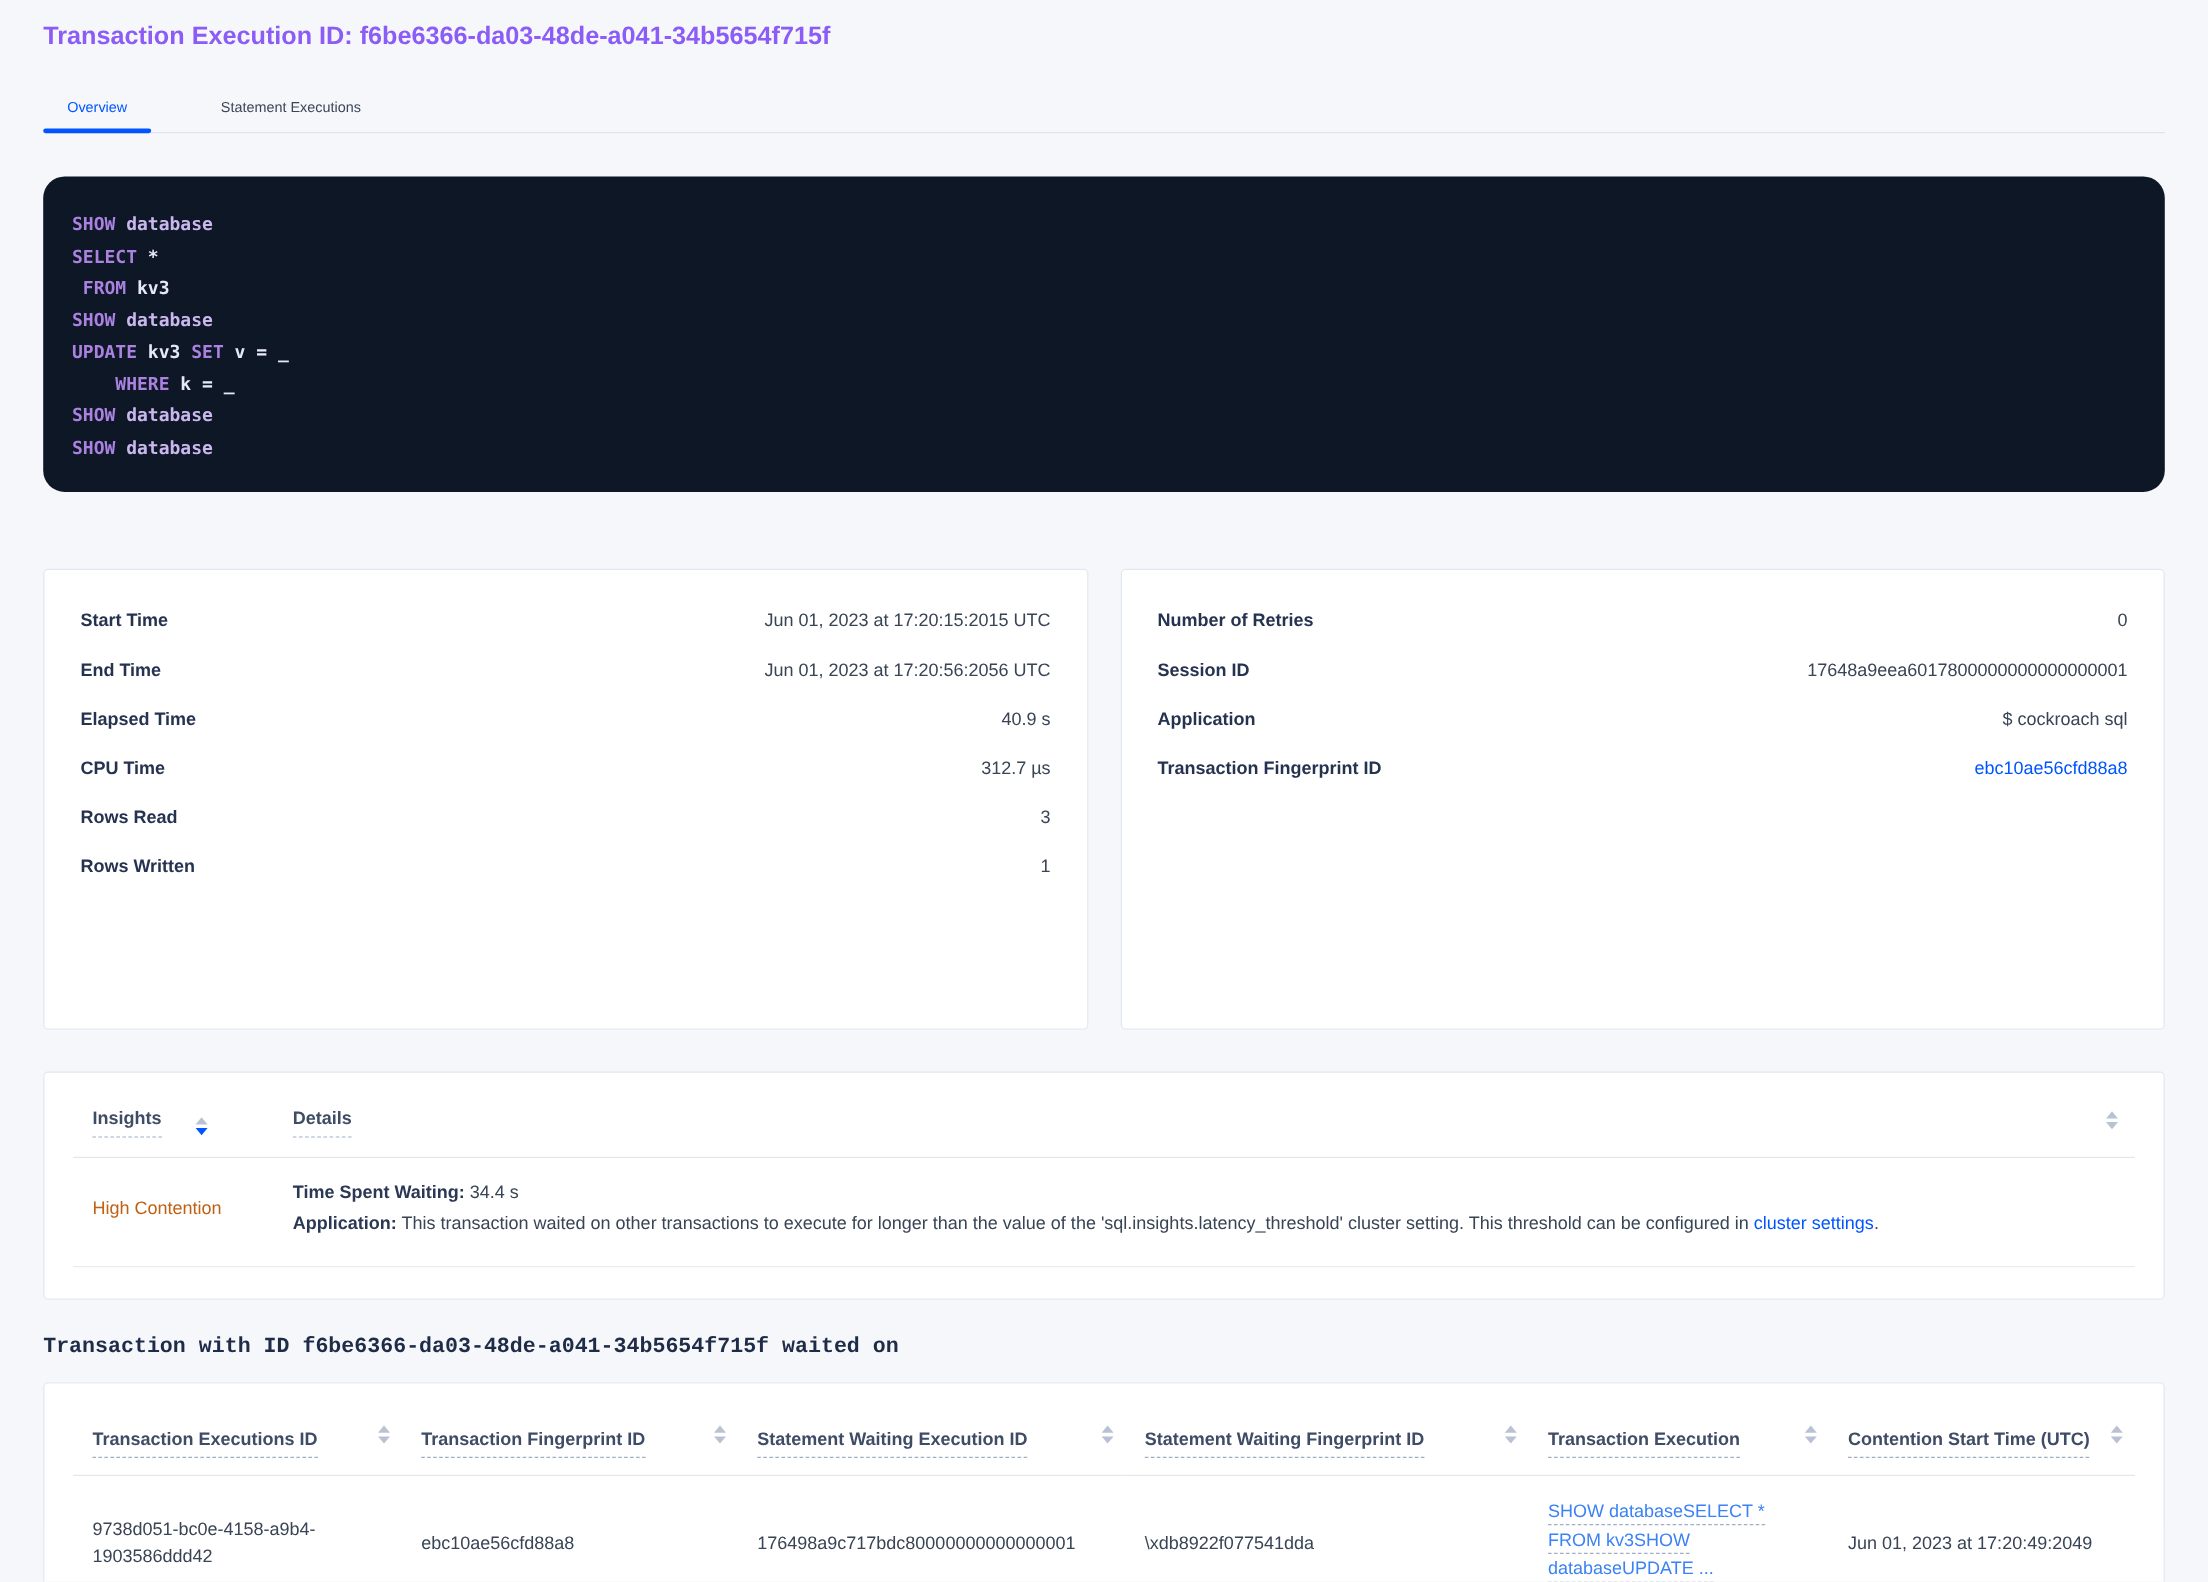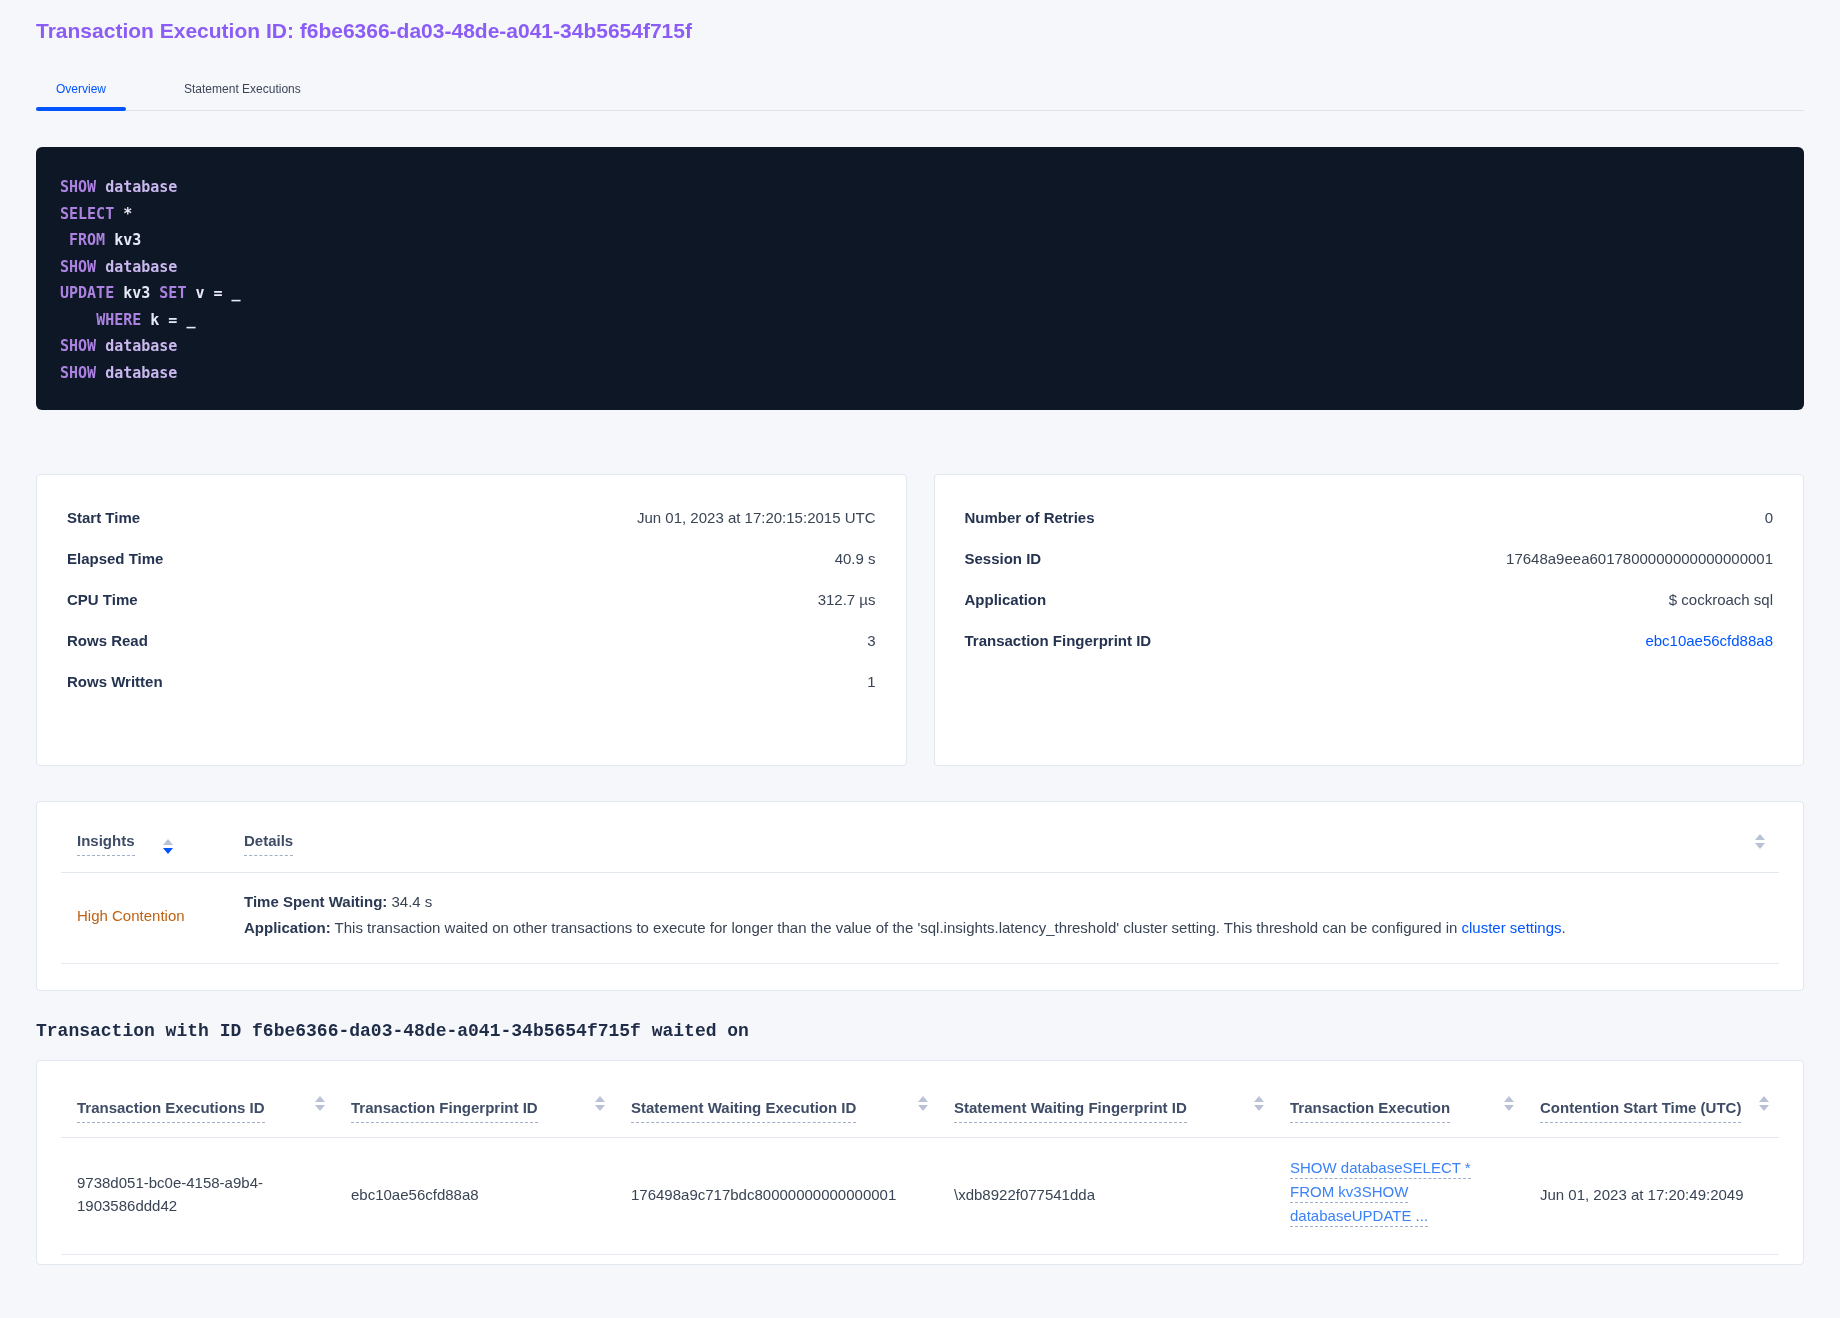--- a/index.html
+++ b/index.html
@@ -30,41 +30,41 @@
   .tab.active{color:#0055ff;}
   .tab.active::after{
     content:"";position:absolute;left:0;right:0;bottom:-1px;height:4px;
     background:#0055ff;border-radius:2px;
   }
 
   
   .sql-box{
     margin-top:36px;
     background:#0e1726;
-    border-radius:6px;
+    border-radius:18px;
     padding:27px 24px;
     height:263px;box-sizing:border-box;
     font-family:"DejaVu Sans Mono",monospace;
     font-size:15px;font-weight:700;
     line-height:26.5px;
     color:#e7e9f6;
     white-space:pre;
     overflow:hidden;
   }
   .sql-line{white-space:pre;}
   .kw{color:#ab82e0;}
   .kw2{color:#c9b7ee;}
   .id{color:#e7e9f6;}
 
   
   .cards{display:flex;gap:27px;margin-top:64px;}
   .card{
     flex:1 1 0;
     background:#fff;border:1px solid #e2e8f0;border-radius:4px;
-    padding:22px 30px 0;height:292px;box-sizing:border-box;
+    padding:22px 30px 0;height:384px;box-sizing:border-box;
   }
   .kv-row{display:flex;justify-content:space-between;align-items:center;height:41px;}
   .kv-label{font-weight:700;font-size:15px;color:#253350;}
   .kv-value{font-size:15px;color:#394455;text-align:right;}
   .kv-value.link{color:#0055ff;cursor:pointer;}
 
   
   .table-card{
     background:#fff;border:1px solid #e2e8f0;border-radius:4px;
     padding:0 24px;box-sizing:border-box;
@@ -134,20 +134,24 @@
       <div class="tab">Statement Executions</div>
     </div>
 
   <div class="sql-box"><div class="sql-line"><span class="kw">SHOW</span><span class="kw2"> database</span></div><div class="sql-line"><span class="kw">SELECT</span><span class="id"> *</span></div><div class="sql-line"><span class="id"> </span><span class="kw">FROM</span><span class="id"> kv3</span></div><div class="sql-line"><span class="kw">SHOW</span><span class="kw2"> database</span></div><div class="sql-line"><span class="kw">UPDATE</span><span class="id"> kv3 </span><span class="kw">SET</span><span class="id"> v = _</span></div><div class="sql-line"><span class="id">    </span><span class="kw">WHERE</span><span class="id"> k = _</span></div><div class="sql-line"><span class="kw">SHOW</span><span class="kw2"> database</span></div><div class="sql-line"><span class="kw">SHOW</span><span class="kw2"> database</span></div></div>
 
   <div class="cards">
     <div class="card" id="card-left">
         <div class="kv-row">
           <span class="kv-label">Start Time</span>
           <span class="kv-value">Jun 01, 2023 at 17:20:15:2015 UTC</span>
+        </div>
+        <div class="kv-row">
+          <span class="kv-label">End Time</span>
+          <span class="kv-value">Jun 01, 2023 at 17:20:56:2056 UTC</span>
         </div>
         <div class="kv-row">
           <span class="kv-label">Elapsed Time</span>
           <span class="kv-value">40.9 s</span>
         </div>
         <div class="kv-row">
           <span class="kv-label">CPU Time</span>
           <span class="kv-value">312.7 µs</span>
         </div>
         <div class="kv-row">

